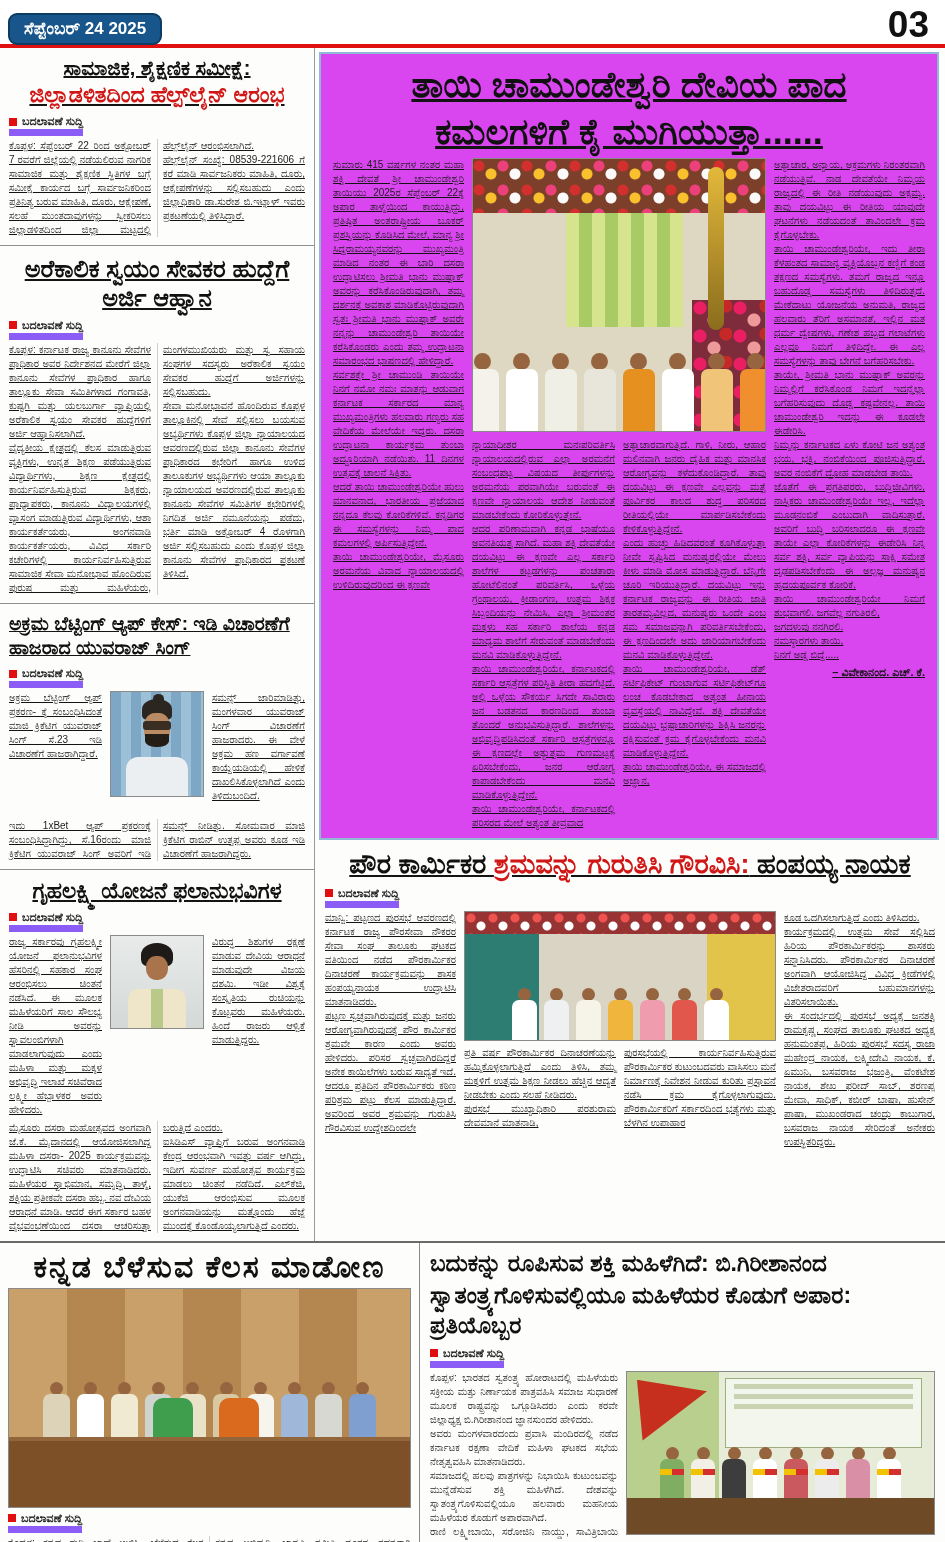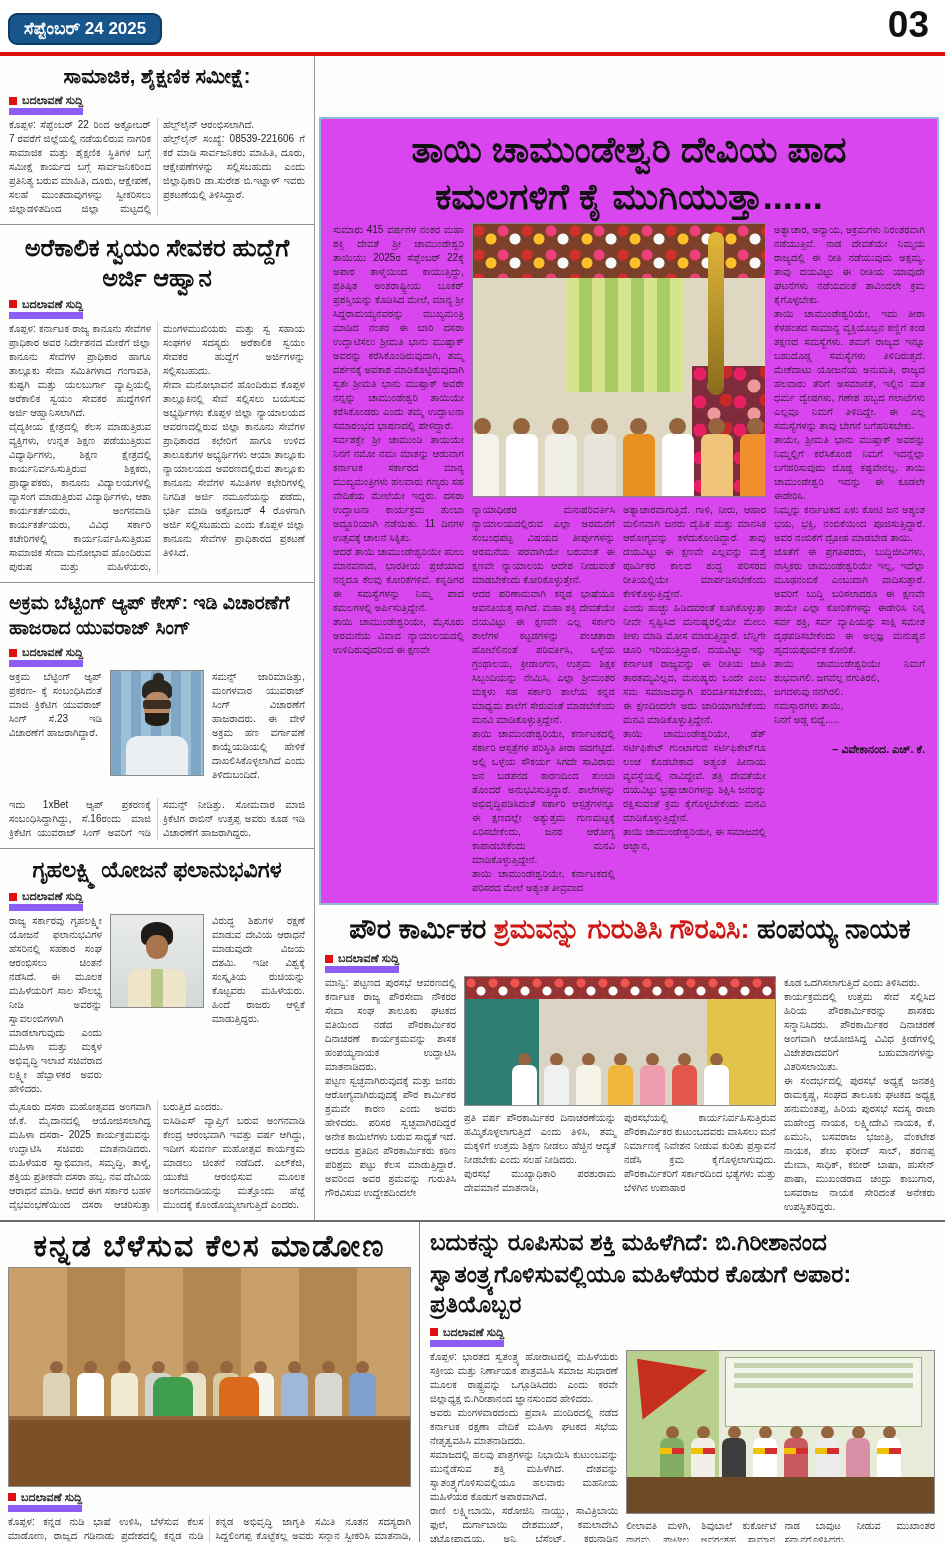--- a/index.html
+++ b/index.html
@@ -1,29 +1,29 @@
 <!DOCTYPE html>
 <html lang="kn"><head>
 <meta charset="utf-8">
 <style>
   html,body{margin:0;padding:0;background:#e9e9e9;font-family:"Liberation Sans","DejaVu Sans",sans-serif;color:#141414;}
   .page{width:945px;height:1542px;margin:0 auto;background:#fdfdfb;position:relative;overflow:hidden;box-sizing:border-box;}
 
   
-  .hdr{height:52px;position:relative;background:#fff;}
+  .hdr{height:44px;position:relative;background:#fff;}
   .datebox{position:absolute;left:8px;top:13px;background:#17558a;border:2px solid #0d3c63;color:#fff;
            font-weight:bold;font-size:17px;padding:4px 14px;border-radius:9px;}
   .masthead{position:absolute;left:0;right:0;top:6px;text-align:center;font-size:37px;font-weight:bold;
             color:#1c4f80;letter-spacing:1px;}
   .masthead .first{color:#cf0a0a;}
   .pagenum{position:absolute;right:16px;top:4px;font-size:37px;font-weight:bold;color:#111;}
   .redrule{height:4px;background:#e01010;}
 
   
-  .grid{display:flex;align-items:flex-end;}
+  .grid{display:flex;align-items:flex-start;text-decoration:underline;}
   .rail-left{width:315px;box-sizing:border-box;border-right:1px solid #9a9a9a;}
   .rail-main{flex:1;box-sizing:border-box;}
   .bottom{display:flex;border-top:2px solid #6a6a6a;height:395px;overflow:hidden;}
   .sec-kannada{width:420px;box-sizing:border-box;border-right:1px solid #8a8a8a;padding:4px 8px;}
   .sec-mahila{flex:1;box-sizing:border-box;padding:4px 10px;}
 
   article{box-sizing:border-box;}
   .rail-left article{padding:6px 9px 8px;border-bottom:1px solid #8f8f8f;}
   .rail-left article:last-child{border-bottom:none;}
 
@@ -46,21 +46,21 @@
   .byline .sq{width:8px;height:8px;background:#e01010;display:inline-block;}
 
   
   .txt{font-size:10px;line-height:1.4;text-align:justify;white-space:pre-line;color:#1d1d1d;}
   .body2{column-count:2;column-gap:12px;column-rule:1px solid #cfcfcf;}
   .flexrow{display:flex;gap:8px;align-items:flex-start;}
   .fcol{flex:1;}
   .w130{width:131px;flex:none;}
   .w150{width:151px;flex:none;}
   .mid{flex:1;min-width:0;}
-  .sig{font-weight:bold;text-align:right;font-size:11px;margin-top:16px;}
+  .sig{font-weight:bold;text-align:right;font-size:11px;margin-top:4px;}
 
   
   .feature{margin:4px 6px 4px 4px;border:2px solid #8fb9d4;background:#d946ef;padding:6px 12px 8px;box-sizing:border-box;}
 
   .sec-poura{padding:2px 10px 6px;box-sizing:border-box;}
 
   
   .ph{position:relative;overflow:hidden;border:1px solid #8a8a8a;background:#cfd6d8;}
   .pn{display:flex;flex-direction:column;align-items:center;flex:none;}
   .pn .hd{width:13px;height:13px;border-radius:50%;background:#96653f;}
@@ -145,20 +145,21 @@
     <div class="pagenum">03</div>
   </div>
   <div class="redrule"></div>
 
   <div class="grid">
 
     <div class="rail-left">
 
       <article>
         <div class="hl hl-black hl-s1">ಸಾಮಾಜಿಕ, ಶೈಕ್ಷಣಿಕ ಸಮೀಕ್ಷೆ:</div>
+        <div class="hl hl-red hl-s2">ಜಿಲ್ಲಾಡಳಿತದಿಂದ ಹೆಲ್ಪ್‌ಲೈನ್ ಆರಂಭ</div>
         <div class="byline">
             <span class="sq"></span>
             <span>ಬದಲಾವಣೆ ಸುದ್ದಿ</span>
           </div>
         <div class="txt body2">ಕೊಪ್ಪಳ: ಸೆಪ್ಟೆಂಬರ್ 22 ರಿಂದ ಅಕ್ಟೋಬರ್ 7 ರವರೆಗೆ ಜಿಲ್ಲೆಯಲ್ಲಿ ನಡೆಯಲಿರುವ ನಾಗರಿಕ ಸಾಮಾಜಿಕ ಮತ್ತು ಶೈಕ್ಷಣಿಕ ಸ್ಥಿತಿಗಳ ಬಗ್ಗೆ ಸಮೀಕ್ಷೆ ಕಾರ್ಯದ ಬಗ್ಗೆ ಸಾರ್ವಜನಿಕರಿಂದ ಪ್ರತಿನಿತ್ಯ ಬರುವ ಮಾಹಿತಿ, ದೂರು, ಆಕ್ಷೇಪಣೆ, ಸಲಹೆ ಮುಂತದಾವುಗಳನ್ನು ಸ್ವೀಕರಿಸಲು ಜಿಲ್ಲಾಡಳಿತದಿಂದ ಜಿಲ್ಲಾ ಮಟ್ಟದಲ್ಲಿ ಹೆಲ್ಪ್‌ಲೈನ್ ಆರಂಭಿಸಲಾಗಿದೆ.
 ಹೆಲ್ಪ್‌ಲೈನ್ ಸಂಖ್ಯೆ: 08539-221606 ಗೆ ಕರೆ ಮಾಡಿ ಸಾರ್ವಜನಿಕರು ಮಾಹಿತಿ, ದೂರು, ಆಕ್ಷೇಪಣೆಗಳನ್ನು ಸಲ್ಲಿಸಬಹುದು ಎಂದು ಜಿಲ್ಲಾಧಿಕಾರಿ ಡಾ.ಸುರೇಶ ಬಿ.ಇಟ್ನಾಳ್ ಇವರು ಪ್ರಕಟಣೆಯಲ್ಲಿ ತಿಳಿಸಿದ್ದಾರೆ.</div>
       </article>
 
       <article>
         <div class="hl hl-black hl-b">ಅರೆಕಾಲಿಕ ಸ್ವಯಂ ಸೇವಕರ ಹುದ್ದೆಗೆ ಅರ್ಜಿ ಆಹ್ವಾನ</div>

